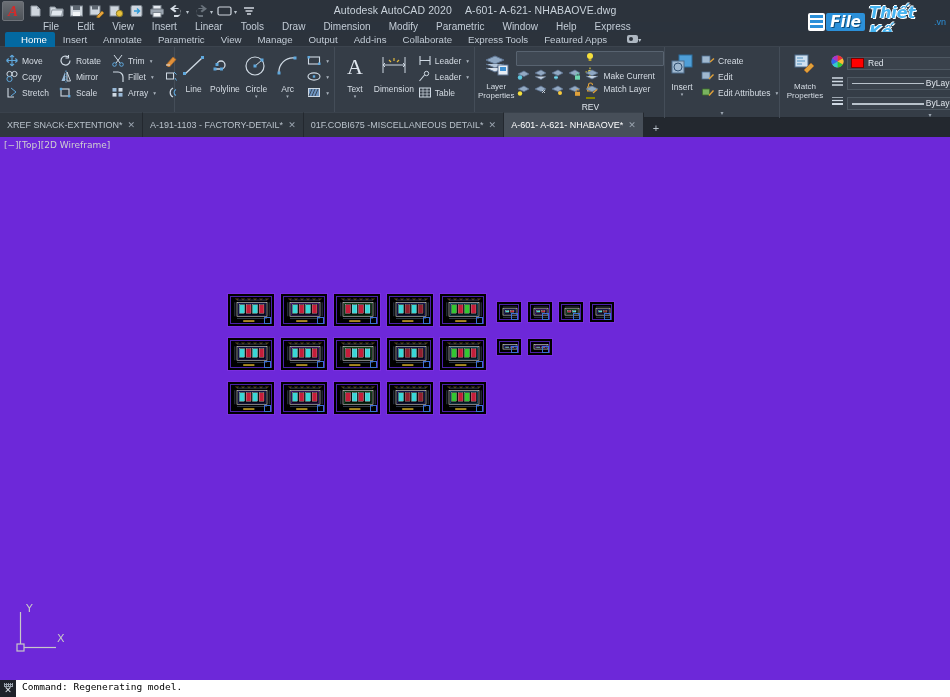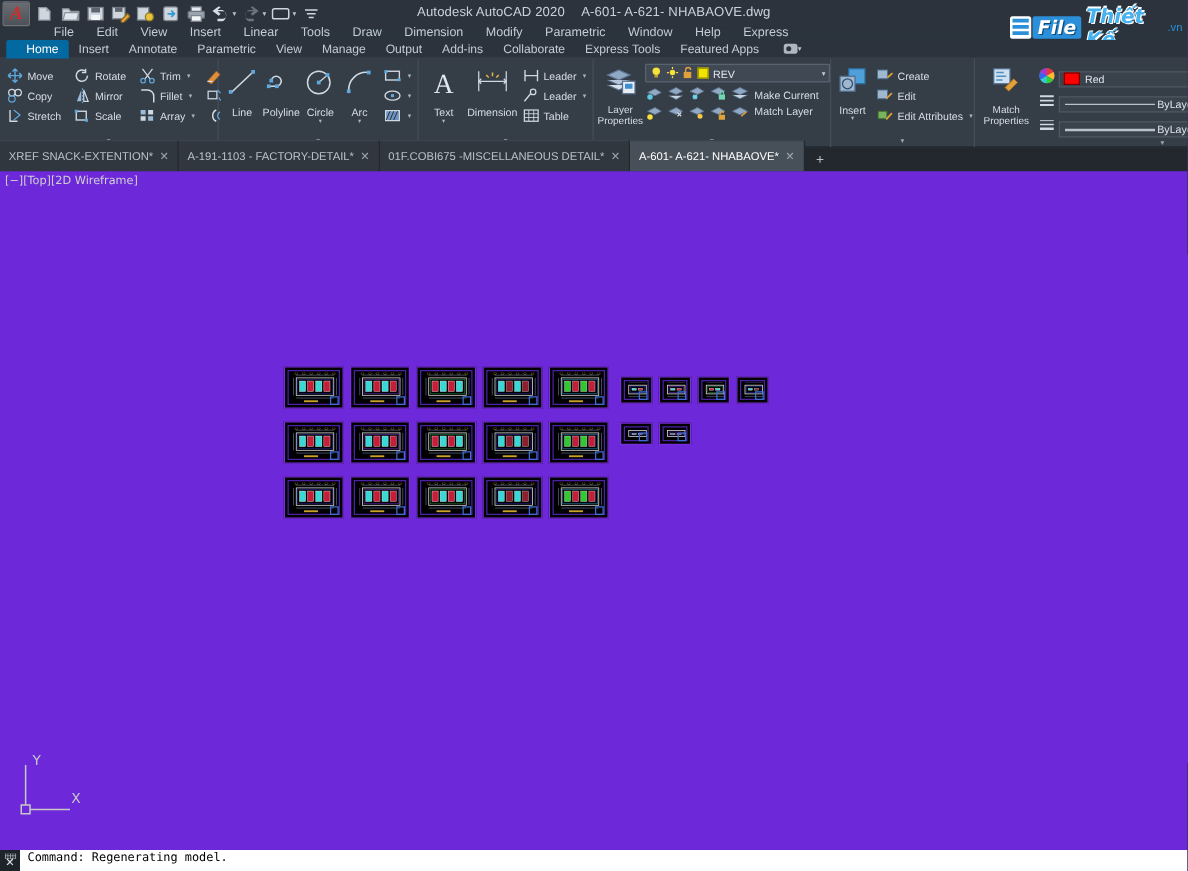--- a/index.html
+++ b/index.html
@@ -119,21 +119,21 @@
     color: #d6dde5; height: 15px; padding: 0 2px; cursor: default; white-space: nowrap;
   }
   .sm-btn .caret { font-size: 5.5px; color: #aab3bd; margin-left: 2px; }
   .icon-sq { width: 14px; height: 13px; flex: none; }
 
   
   .layer-combo {
     display: flex; align-items: center; gap: 3px;
     width: 148px; height: 15px; background: #3f4853;
     border: 1px solid #586370; border-radius: 1px; padding: 0 3px;
-    font-size: 8.5px; color: #e2e8ef;
+    font-size: 8.5px; color: #e2e8ef; flex-direction: column;
   }
   .swatch-yellow { width: 9px; height: 9px; background: #f2e300; border: 1px solid #8a8400; }
   .combo-caret { margin-left: auto; font-size: 6px; color: #c3ccd6; }
   .layer-rows { display: flex; flex-direction: column; gap: 1px; margin-top: 2px; }
   .layer-row { display: flex; align-items: center; gap: 2px; font-size: 8.5px; }
 
   
   .prop-rows { display: flex; flex-direction: column; gap: 2px; padding-top: 3px; }
   .prop-row { display: flex; align-items: center; gap: 3px; }
   .prop-field {

